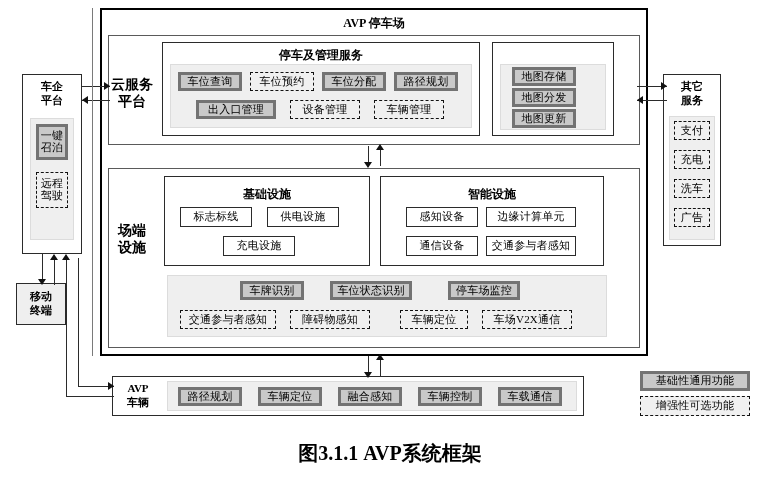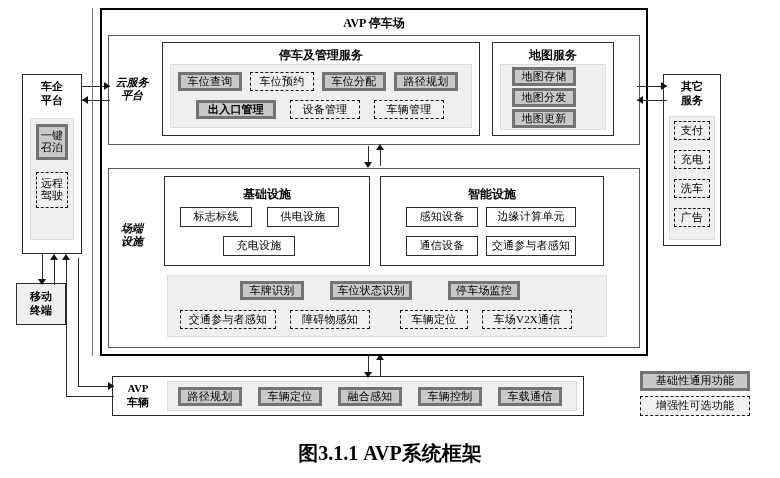--- a/index.html
+++ b/index.html
@@ -23,21 +23,21 @@
   .chip-plain{background:#ffffff;border:1px solid #2b2b2b;}
 
   
   .frame{position:absolute;box-sizing:border-box;background:transparent;}
   .frame-thick{border:2px solid #000;}
   .frame-thin{border:1px solid #5a5a5a;}
   .frame-mid{border:1px solid #2b2b2b;}
   .panel-soft{background:#efefef;border:1px solid #dcdcdc;}
 
   .ttl{position:absolute;font-size:12px;font-weight:bold;text-align:center;white-space:nowrap;}
-  .sidelabel{position:absolute;font-size:11px;font-weight:bold;text-align:center;line-height:1.22;font-style:italic;}
+  .sidelabel{position:absolute;font-size:14px;font-weight:bold;text-align:center;line-height:1.22;}
 
   .boxlabel{position:absolute;box-sizing:border-box;display:flex;flex-direction:column;
      align-items:center;justify-content:center;font-size:11px;font-weight:bold;line-height:1.25;}
 
   
   .ln{position:absolute;background:#2b2b2b;}
   .lnh{height:1px;}
   .lnv{width:1px;}
   .arr{position:absolute;width:0;height:0;}
   .arr-r{border-top:4px solid transparent;border-bottom:4px solid transparent;border-left:6px solid #111;}
@@ -63,26 +63,25 @@
 
   <div class="frame frame-mid" style="left:162px;top:42px;width:318px;height:94px;"></div>
   <div class="ttl" style="left:162px;top:47px;width:318px;">停车及管理服务</div>
   <div class="abs panel-soft" style="left:170px;top:64px;width:302px;height:64px;"></div>
 
   <div class="chip chip-solid" style="left:178px;top:72px;width:64px;height:19px;">车位查询</div>
   <div class="chip chip-dashed" style="left:250px;top:72px;width:64px;height:19px;">车位预约</div>
   <div class="chip chip-solid" style="left:322px;top:72px;width:64px;height:19px;">车位分配</div>
   <div class="chip chip-solid" style="left:394px;top:72px;width:64px;height:19px;">路径规划</div>
 
-  <div class="chip chip-solid" style="left:196px;top:100px;width:80px;height:19px;font-weight:bold;">出入口管理</div>
+  <div class="chip chip-solid" style="left:196px;top:100px;width:80px;height:19px;">出入口管理</div>
   <div class="chip chip-dashed" style="left:290px;top:100px;width:70px;height:19px;">设备管理</div>
   <div class="chip chip-dashed" style="left:374px;top:100px;width:70px;height:19px;">车辆管理</div>
 
   <div class="frame frame-mid" style="left:492px;top:42px;width:122px;height:94px;"></div>
-  <div class="ttl" style="left:492px;top:47px;width:122px;">地图服务</div>
   <div class="abs panel-soft" style="left:500px;top:64px;width:106px;height:66px;"></div>
   <div class="chip chip-solid" style="left:512px;top:67px;width:64px;height:19px;">地图存储</div>
   <div class="chip chip-solid" style="left:512px;top:88px;width:64px;height:19px;">地图分发</div>
   <div class="chip chip-solid" style="left:512px;top:109px;width:64px;height:19px;">地图更新</div>
 
   <div class="frame frame-thin" style="left:108px;top:168px;width:532px;height:180px;"></div>
   <div class="sidelabel" style="left:112px;top:222px;width:40px;">
     <div>场端</div>
     <div>设施</div>
   </div>

